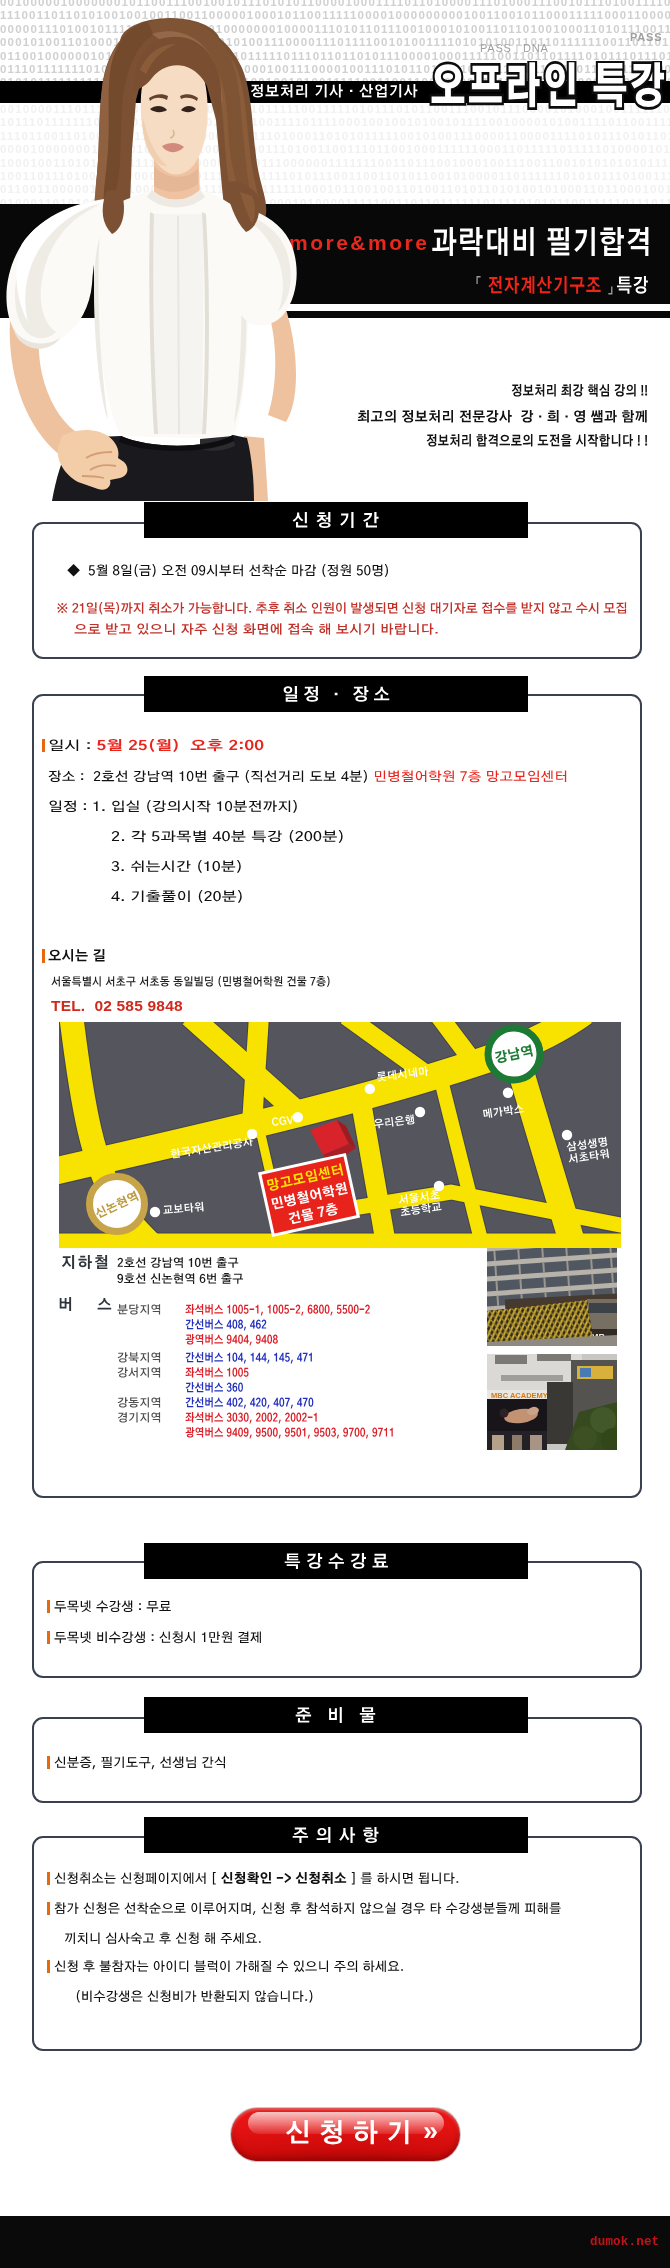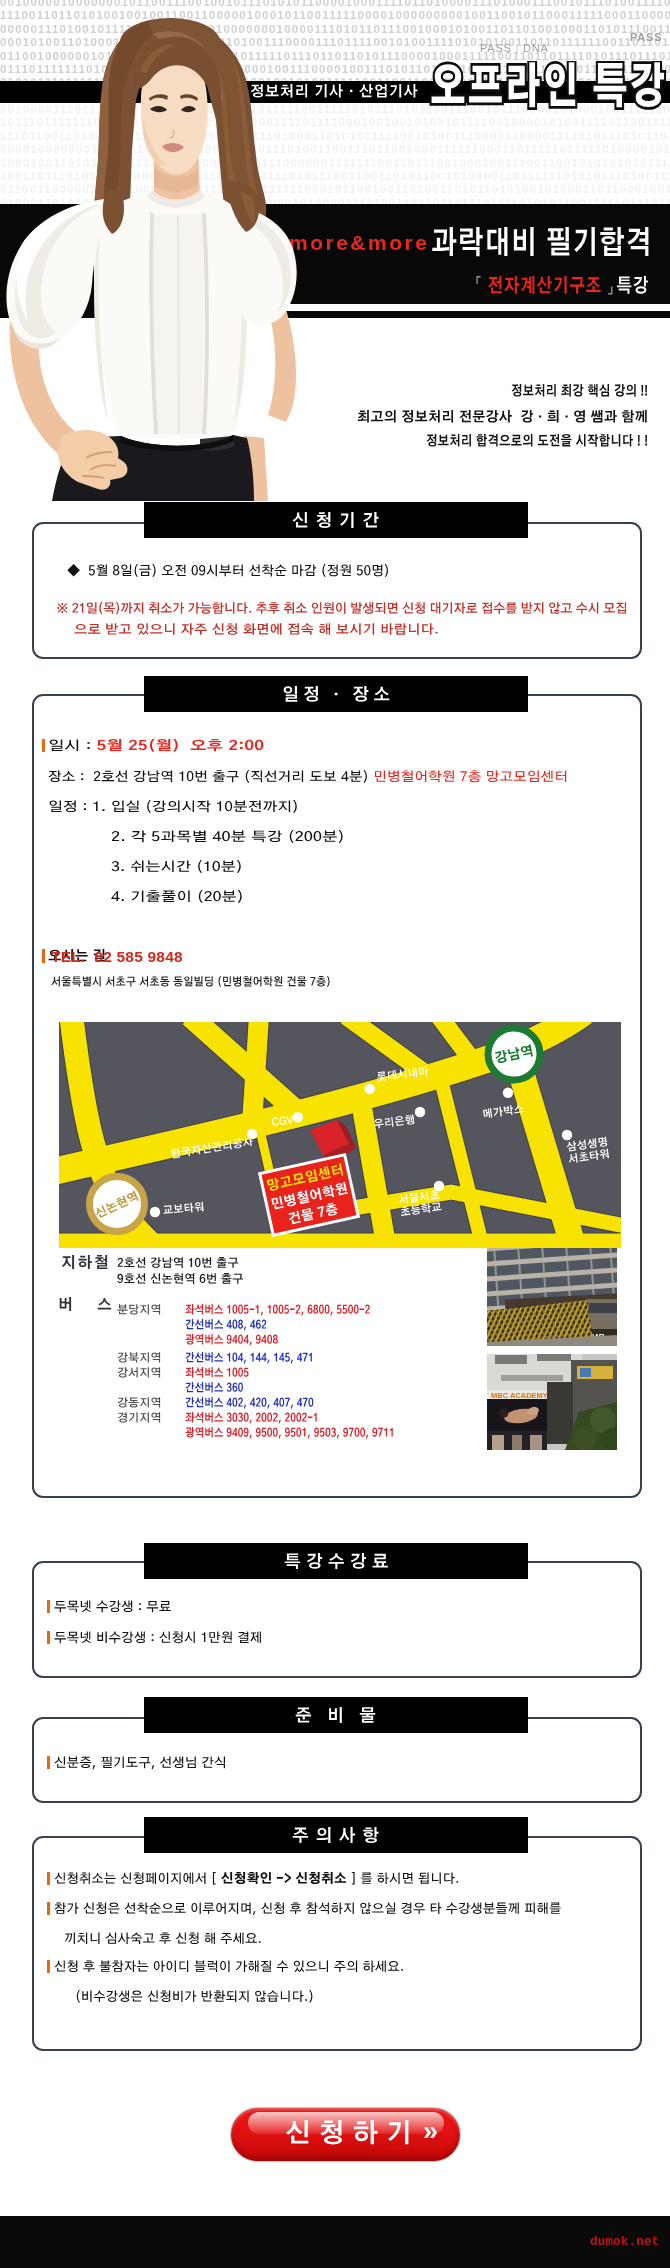--- a/index.html
+++ b/index.html
@@ -220,21 +220,21 @@
 <svg style="position:absolute;left:48px;top:949px;z-index:2;" width="62" height="17" viewBox="0 0 62 17">
       <path fill="#111" d="M0.6 11.3V9.8H5.9V7H7.6V9.8H12.8V11.3ZM1.9 4Q1.9 2.5 3.3 1.6Q4.7 0.7 6.7 0.7Q8 0.7 9.1 1.1Q10.2 1.4 10.9 2.2Q11.6 3 11.6 4Q11.6 5.5 10.2 6.4Q8.8 7.3 6.7 7.3Q4.7 7.3 3.3 6.4Q1.9 5.5 1.9 4ZM3.7 4Q3.7 4.9 4.6 5.4Q5.4 5.9 6.7 5.9Q8 5.9 8.9 5.4Q9.7 4.9 9.7 4Q9.7 3.1 8.9 2.6Q8 2.1 6.7 2.1Q5.5 2.1 4.6 2.6Q3.7 3.1 3.7 4Z M23.3 12.6V0H25V12.6ZM13.8 9.8Q14.5 9.3 15.1 8.6Q15.6 7.9 16.2 7Q16.7 6.1 17 5Q17.4 3.8 17.4 2.6V0.8H19.1V2.5Q19.1 3.7 19.4 4.9Q19.7 6 20.3 6.9Q20.8 7.8 21.3 8.4Q21.8 9 22.4 9.5L21.2 10.5Q20.4 9.9 19.5 8.6Q18.6 7.4 18.2 6.3Q17.9 7.4 17 8.7Q16.1 10 15.1 10.8Z M29.3 12.3V8.3H31V10.8H38.4V12.3ZM27.5 7.5V6.1H39.7V7.5ZM29.3 4.5V0.2H31V3.1H38.3V4.5Z M47.3 12.4V8.8H54.6V7.8H47.2V6.4H56.3V10H49V11H56.6V12.4ZM54.6 5.9V0H56.3V5.9ZM45.3 5Q47.4 4.5 48.8 3.7Q50.2 3 50.6 2H46.1V0.5H52.7Q52.7 1.4 52.4 2.1Q52.2 2.8 51.8 3.3Q51.4 3.9 50.8 4.3Q50.2 4.8 49.6 5.1Q49 5.4 48.3 5.6Q47.7 5.9 47.2 6Q46.7 6.2 46.1 6.3Z"></path>
     </svg>
 
 <svg style="position:absolute;left:51px;top:976px;z-index:2;" width="285" height="14" viewBox="0 0 285 14">
       <g transform="scale(0.9288,1)">
         <path fill="#222" d="M5.9 5V3.8H8.3V0.2H9.5V10.5H8.3V5ZM0.3 8.3Q0.9 7.9 1.3 7.4Q1.8 6.8 2.2 6.1Q2.7 5.4 2.9 4.5Q3.2 3.5 3.2 2.5V0.8H4.4V2.4Q4.4 4.3 5.2 5.8Q6 7.2 7 8L6.1 8.8Q5.5 8.3 4.8 7.3Q4 6.3 3.8 5.4Q3.5 6.3 2.8 7.4Q2 8.4 1.2 9.1Z M12.9 10.3V7.7H19V6.9H12.9V5.9H20.2V8.5H14.1V9.3H20.4V10.3ZM11.5 5.1V4.1H21.5V5.1H17.1V6.5H15.9V5.1ZM12.6 1.9Q12.6 1 13.7 0.6Q14.9 0.2 16.5 0.2Q17.6 0.2 18.5 0.4Q19.3 0.5 19.9 0.9Q20.4 1.3 20.4 1.9Q20.4 2.4 19.9 2.8Q19.3 3.2 18.5 3.3Q17.6 3.5 16.5 3.5Q15.4 3.5 14.6 3.3Q13.7 3.2 13.2 2.8Q12.6 2.4 12.6 1.9ZM14 1.9Q14 2.6 16.5 2.6Q19.1 2.6 19.1 1.9Q19.1 1.5 18.4 1.3Q17.6 1.1 16.5 1.1Q15.5 1.1 14.7 1.3Q14 1.5 14 1.9Z M23.8 8.5V7.5H31.1V10.5H29.9V8.5ZM22.5 6.7V5.7H32.5V6.7ZM24 4.8V0.4H31.3V1.3H25.2V2.2H31.2V3.1H25.2V3.9H31.3V4.8Z M35.5 10.3V7.6H41.6V6.8H35.4V5.8H42.8V8.5H36.7V9.3H43V10.3ZM39.1 4.5V3.5H41.6V2.5H39.1V1.5H41.6V0.2H42.8V5.5H41.6V4.5ZM34.3 5.1V0.4H35.5V1.8H38.2V0.4H39.4V5.1ZM35.5 4.1H38.2V2.7H35.5Z M52.3 10.5V0.2H53.5V10.5ZM44.5 8.2Q45 7.8 45.5 7.2Q46 6.7 46.4 5.9Q46.9 5.2 47.2 4.3Q47.4 3.3 47.4 2.3V0.8H48.6V2.3Q48.6 3.3 48.9 4.2Q49.2 5.1 49.7 5.8Q50.1 6.5 50.6 7Q51 7.5 51.4 7.9L50.6 8.7Q49.9 8.2 49.1 7.1Q48.4 6.1 48.1 5.1Q47.8 6.1 47 7.2Q46.2 8.3 45.4 9Z M64.3 5V3.8H66.8V0.2H68V10.5H66.8V5ZM58.8 8.3Q59.3 7.9 59.8 7.4Q60.3 6.8 60.7 6.1Q61.2 5.4 61.4 4.5Q61.7 3.5 61.7 2.5V0.8H62.9V2.4Q62.9 4.3 63.7 5.8Q64.5 7.2 65.5 8L64.6 8.8Q64 8.3 63.3 7.3Q62.5 6.3 62.3 5.4Q62 6.3 61.3 7.4Q60.5 8.4 59.7 9.1Z M70 9.6V8.6H74.4V6.6H75.6V8.6H80V9.6ZM72.8 1.5V0.5H77.3V1.5ZM70.7 6.2Q71.9 5.9 73 5.2Q74.1 4.5 74.3 3.8V3.6H71.2V2.6H78.9V3.6H75.8L75.8 3.8Q75.9 4.3 76.5 4.8Q77.1 5.3 77.9 5.7Q78.7 6 79.4 6.2L78.7 7.1Q77.8 6.8 76.7 6.2Q75.5 5.5 75 4.9Q74.6 5.6 73.5 6.2Q72.4 6.8 71.3 7.1Z M81 6.3V5.2H91V6.3H86.6V10.5H85.4V6.3ZM82.4 1.8V0.7H89.8Q89.8 1.7 89.7 3Q89.5 4.4 89.3 5.4H88.1Q88.3 4.4 88.4 3.4Q88.6 2.4 88.6 1.8Z M100.8 5V3.8H103.2V0.2H104.5V10.5H103.2V5ZM95.2 8.3Q95.8 7.9 96.3 7.4Q96.7 6.8 97.2 6.1Q97.6 5.4 97.9 4.5Q98.1 3.5 98.1 2.5V0.8H99.3V2.4Q99.3 4.3 100.1 5.8Q100.9 7.2 101.9 8L101.1 8.8Q100.4 8.3 99.7 7.3Q99 6.3 98.7 5.4Q98.4 6.3 97.7 7.4Q96.9 8.4 96.2 9.1Z M106.4 9.6V8.6H110.8V6.6H112.1V8.6H116.4V9.6ZM109.2 1.5V0.5H113.7V1.5ZM107.1 6.2Q108.3 5.9 109.5 5.2Q110.6 4.5 110.7 3.8V3.6H107.6V2.6H115.3V3.6H112.2L112.2 3.8Q112.3 4.3 112.9 4.8Q113.6 5.3 114.3 5.7Q115.1 6 115.8 6.2L115.2 7.1Q114.3 6.8 113.1 6.2Q111.9 5.5 111.5 4.9Q111 5.6 109.9 6.2Q108.8 6.8 107.7 7.1Z M118.6 8.6Q118.6 7.7 119.7 7.3Q120.7 6.8 122.5 6.8Q124.2 6.8 125.3 7.3Q126.4 7.7 126.4 8.6Q126.4 9.5 125.3 10Q124.2 10.4 122.5 10.4Q120.7 10.4 119.7 10Q118.6 9.5 118.6 8.6ZM120 8.6Q120 9.5 122.5 9.5Q123.6 9.5 124.3 9.2Q125 9 125 8.6Q125 7.7 122.5 7.7Q121.3 7.7 120.6 8Q120 8.2 120 8.6ZM117.5 6.1V5.1H121.9V3.4H123.1V5.1H127.5V6.1ZM118.9 3.9V0.4H126.1V1.4H120.1V2.9H126.1V3.9Z M133 8.6Q133 7.7 134.1 7.3Q135.1 6.8 136.9 6.8Q138.6 6.8 139.7 7.3Q140.7 7.7 140.7 8.6Q140.7 9.5 139.7 10Q138.6 10.4 136.9 10.4Q135.1 10.4 134.1 10Q133 9.5 133 8.6ZM134.3 8.6Q134.3 9.5 136.9 9.5Q138 9.5 138.7 9.2Q139.4 9 139.4 8.6Q139.4 7.7 136.9 7.7Q135.7 7.7 135 8Q134.3 8.2 134.3 8.6ZM131.8 6.1V5.1H136.3V3.4H137.5V5.1H141.8V6.1ZM133.3 3.9V0.4H140.5V1.4H134.5V2.9H140.5V3.9Z M144.8 10.3V7.5H150.9V6.7H144.8V5.7H152.1V8.4H146V9.3H152.3V10.3ZM150.9 5.3V0.2H152.1V5.3ZM143.5 2.6Q143.5 1.6 144.3 1Q145 0.4 146.3 0.4Q147.5 0.4 148.2 1Q149 1.6 149 2.6Q149 3.7 148.3 4.3Q147.5 4.9 146.3 4.9Q145 4.9 144.2 4.3Q143.5 3.7 143.5 2.6ZM144.7 2.6Q144.7 3.2 145.1 3.6Q145.6 4 146.3 4Q146.9 4 147.4 3.6Q147.8 3.2 147.8 2.6Q147.8 2 147.4 1.7Q146.9 1.3 146.3 1.3Q145.6 1.3 145.1 1.7Q144.7 2.1 144.7 2.6Z M155.8 10.3V7.6H161.9V6.8H155.8V5.8H163.1V8.5H157V9.3H163.4V10.3ZM161.9 5.4V0.2H163.1V5.4ZM154.6 5V0.4H155.8V1.7H158.8V0.4H160V5ZM155.8 4H158.8V2.7H155.8Z M166.7 8.3Q166.7 7.4 167.8 6.8Q168.8 6.2 170.5 6.2Q172.2 6.2 173.3 6.8Q174.3 7.3 174.3 8.3Q174.3 9.3 173.3 9.9Q172.2 10.4 170.5 10.4Q168.8 10.4 167.8 9.9Q166.7 9.3 166.7 8.3ZM168 8.3Q168 8.8 168.7 9.1Q169.3 9.4 170.5 9.4Q171.7 9.4 172.3 9.1Q173 8.8 173 8.3Q173 7.8 172.4 7.5Q171.7 7.3 170.5 7.3Q169.3 7.3 168.7 7.5Q168 7.8 168 8.3ZM172.9 6.2V0.2H174.1V6.2ZM165.9 5.2V0.7H171.3V1.7H167.1V4.2H167.3Q167.9 4.2 169.5 4.1Q171 4 172.2 3.8V4.7Q170.8 4.9 169.1 5.1Q167.3 5.2 166.2 5.2Z M180.4 5.4Q180.4 2.2 182.3 -0.4L183.2 0.1Q182.5 1.3 182.2 1.9Q181.6 3.4 181.6 5.4Q181.6 6.6 181.8 7.6Q182.1 8.6 182.4 9.2Q182.7 9.8 183.2 10.6L182.3 11.1Q181.4 9.9 180.9 8.5Q180.4 7.2 180.4 5.4Z M186.6 10.2V6.9H187.8V9.1H193.9V10.2ZM192.4 7.7V0.2H193.6V7.7ZM185.3 5.9V0.8H190.4V5.9ZM186.5 4.9H189.2V1.8H186.5Z M197.2 8.5Q197.2 7.6 198.3 7.1Q199.3 6.6 201 6.6Q202.8 6.6 203.8 7.1Q204.9 7.6 204.9 8.5Q204.9 9.4 203.8 9.9Q202.8 10.4 201 10.4Q199.3 10.4 198.3 9.9Q197.2 9.4 197.2 8.5ZM198.6 8.5Q198.6 9 199.2 9.2Q199.9 9.5 201.1 9.5Q202.2 9.5 202.9 9.2Q203.5 9 203.5 8.5Q203.5 8.1 202.9 7.9Q202.2 7.6 201.1 7.6Q199.9 7.6 199.2 7.9Q198.6 8.1 198.6 8.5ZM201 5.1V4.1H203.4V2.8H201V1.8H203.4V0.2H204.6V6.7H203.4V5.1ZM196.2 6V0.5H197.4V2.2H200.1V0.5H201.2V6ZM197.4 4.9H200.1V3.2H197.4Z M208.4 10.4V7.7H214.5V6.9H208.4V5.9H215.7V8.6H209.6V9.4H215.9V10.4ZM212.8 4.2V3.1H214.5V0.2H215.7V5.5H214.5V4.2ZM208.3 1.1V0.2H212V1.1ZM206.7 4.9Q207.7 4.7 208.5 4.2Q209.4 3.6 209.4 3.1V2.8H207.1V1.8H213.1V2.8H210.9V3.1Q210.9 3.6 211.7 4.1Q212.4 4.6 213.2 4.8L212.7 5.6Q212 5.4 211.3 5Q210.5 4.6 210.2 4.1Q209.8 4.6 208.9 5.1Q208.1 5.5 207.3 5.7Z M222.8 5.2V4.1H225.4V0.2H226.6V10.5H225.4V5.2ZM218.1 4.7Q218.1 2.9 218.8 1.8Q219.5 0.7 220.7 0.7Q222 0.7 222.7 1.8Q223.4 2.9 223.4 4.7Q223.4 6.5 222.7 7.7Q222 8.8 220.7 8.8Q219.5 8.8 218.8 7.7Q218.1 6.5 218.1 4.7ZM219.4 4.7Q219.4 5.6 219.5 6.2Q219.6 6.9 220 7.3Q220.3 7.7 220.7 7.7Q221.4 7.7 221.8 6.9Q222.1 6 222.1 4.7Q222.1 3.4 221.8 2.6Q221.4 1.8 220.7 1.8Q220 1.8 219.7 2.6Q219.4 3.4 219.4 4.7Z M230.1 8.5V7.6H237.3V10.6H236.1V8.5ZM236.1 7.1V0.2H237.3V3.4H238.6V4.5H237.3V7.1ZM230.1 1.4V0.5H233.9V1.4ZM228.7 3.1V2.1H235V3.1ZM229.1 5.1Q229.1 4.4 229.9 4Q230.7 3.5 232 3.5Q233.2 3.5 234 4Q234.9 4.4 234.9 5.1Q234.9 5.9 234 6.3Q233.2 6.7 232 6.7Q230.7 6.7 229.9 6.3Q229.1 5.9 229.1 5.1ZM230.3 5.1Q230.3 5.5 230.8 5.7Q231.3 5.9 232 5.9Q232.6 5.9 233.1 5.7Q233.6 5.5 233.6 5.1Q233.6 4.8 233.1 4.6Q232.7 4.4 232 4.4Q231.3 4.4 230.8 4.6Q230.3 4.8 230.3 5.1Z M241.7 10.2V7.5H242.9V9.2H249.1V10.2ZM245.4 7V6H247.6V0.2H248.8V8H247.6V7ZM239.9 5.5V4.6H241Q244.5 4.6 247.1 4.2V5.1Q245.6 5.4 243.9 5.4V7.3H242.8V5.5Q241.8 5.5 240.9 5.5ZM240.7 2.1Q240.7 1.3 241.5 0.8Q242.3 0.3 243.6 0.3Q244.8 0.3 245.6 0.8Q246.4 1.3 246.4 2.1Q246.4 2.9 245.6 3.4Q244.8 3.9 243.6 3.9Q242.3 3.9 241.5 3.4Q240.7 2.9 240.7 2.1ZM241.9 2.1Q241.9 2.5 242.4 2.7Q242.9 2.9 243.6 2.9Q244.2 2.9 244.7 2.7Q245.2 2.5 245.2 2.1Q245.2 1.7 244.7 1.5Q244.2 1.2 243.6 1.2Q242.9 1.2 242.4 1.5Q241.9 1.7 241.9 2.1Z M256.1 10.2V6.9H257.3V9.1H263.4V10.2ZM259.5 4.4V3.3H261.9V0.2H263.1V7.7H261.9V4.4ZM254.2 5.7Q256 5.1 257.1 4Q258.3 3 258.5 1.9H254.8V0.8H259.9Q259.9 4.6 254.9 6.6Z M266.4 10.3V7.7H272.4V6.9H266.3V5.9H273.6V8.5H267.6V9.3H273.9V10.3ZM265 5.1V4.1H275V5.1H270.6V6.5H269.4V5.1ZM266.4 3.3V0.4H273.6V3.3ZM267.6 2.5H272.3V1.2H267.6Z M279.3 2V1H284.7V1.8Q282.6 5.2 281.6 9.6H280.3Q281.1 5.8 283.3 2Z M286.9 8.8Q286.9 8 288 7.5Q289 7.1 290.8 7.1Q292.5 7.1 293.6 7.5Q294.7 7.9 294.7 8.8Q294.7 9.6 293.6 10.1Q292.5 10.5 290.8 10.5Q289 10.5 288 10.1Q286.9 9.6 286.9 8.8ZM288.3 8.8Q288.3 9.6 290.8 9.6Q291.9 9.6 292.6 9.4Q293.3 9.2 293.3 8.8Q293.3 8 290.8 8Q288.3 8 288.3 8.8ZM285.8 6.5V5.5H295.8V6.5ZM288.6 1V0.1H293.1V1ZM286.5 4.3Q287.6 4.1 288.7 3.7Q289.8 3.2 290 2.8L290 2.6H286.9V1.8H294.7V2.6H291.7L291.7 2.8Q291.8 3.2 292.9 3.6Q294 4.1 295.1 4.3L294.6 5.1Q293.6 4.9 292.4 4.5Q291.3 4 290.9 3.6Q290.3 4.1 289.3 4.5Q288.2 4.9 287 5.1Z M297.1 10.6Q297.9 9.4 298.3 8.2Q298.7 7 298.7 5.4Q298.7 4.5 298.6 3.7Q298.5 2.9 298.2 2.2Q297.9 1.6 297.7 1.1Q297.5 0.7 297.1 0.1L298 -0.4Q299.9 2.2 299.9 5.4Q299.9 7.2 299.4 8.5Q298.9 9.9 298 11.1Z"></path>
       </g>
     </svg>
 
-<div class="abs" style="left:51px;top:948px;z-index:2;color:#d02a1e;font-size:15.5px;font-weight:bold;letter-spacing:0.2px;">TEL.&nbsp; 02 585 9848</div>
+<div class="abs" style="left:51px;top:997px;z-index:2;color:#d02a1e;font-size:15.5px;font-weight:bold;letter-spacing:0.2px;">TEL.&nbsp; 02 585 9848</div>
 
 <svg style="position:absolute;left:61px;top:1255px;z-index:2;" width="54" height="18" viewBox="0 0 54 18">
       <path fill="#30343c" d="M11.1 14V0H13.1V14ZM0.9 10.8Q4.7 8.1 4.7 4.3V3.1H1.8V1.3H9.6V3.1H6.6V4.3Q6.6 5.3 7 6.3Q7.4 7.3 7.9 8.1Q8.5 8.9 9.1 9.5Q9.7 10.1 10.3 10.5L9 11.7Q8.1 11 7.2 9.9Q6.2 8.8 5.7 7.7Q5.3 8.8 4.3 10.1Q3.2 11.4 2.2 12Z M26.9 14V0H28.8V6.2H30.9V8H28.8V14ZM19.2 2.4V0.7H24.2V2.4ZM17.4 5.4V3.7H25.7V5.4ZM17.9 9.2Q17.9 7.9 19 7Q20 6.2 21.7 6.2Q23.4 6.2 24.4 7Q25.5 7.9 25.5 9.2Q25.5 10.6 24.4 11.4Q23.4 12.2 21.7 12.2Q20 12.2 19 11.4Q17.9 10.6 17.9 9.2ZM19.8 9.2Q19.8 9.9 20.4 10.3Q20.9 10.6 21.7 10.6Q22.4 10.6 23 10.3Q23.6 9.9 23.6 9.2Q23.6 8.5 23 8.1Q22.5 7.8 21.7 7.8Q20.9 7.8 20.4 8.1Q19.8 8.5 19.8 9.2Z M36.1 13.9V10.2H44.3V9.3H36V7.8H46.1V11.5H38V12.5H46.4V13.9ZM42.1 5.6V4H44.2V0H46.1V7.4H44.2V5.6ZM36 1.5V0.1H41.1V1.5ZM33.8 6.4Q35.1 6.1 36.2 5.4Q37.3 4.8 37.4 4.1L37.4 3.7H34.4V2.3H42.5V3.7H39.6V4.1Q39.7 4.7 40.7 5.3Q41.7 6 42.7 6.3L41.8 7.4Q41 7.2 40 6.6Q39 6.1 38.5 5.6Q38 6.2 36.9 6.8Q35.8 7.3 34.8 7.6Z"></path>
     </svg>
 
 <svg style="position:absolute;left:117px;top:1257px;z-index:2;" width="126" height="14" viewBox="0 0 126 14">
       <path fill="#1b1b1b" d="M0.5 3.1Q0.8 2 1.5 1.4Q2.2 0.8 3.3 0.8Q4.5 0.8 5.2 1.5Q6 2.1 6 3.3Q6 4.6 4.6 5.9Q4.5 6 4.1 6.4Q3.7 6.8 3.6 6.9Q3.4 7 3.2 7.3Q2.9 7.6 2.7 7.8Q2.6 8 2.5 8.2Q2.3 8.5 2.2 8.7H5.9V9.8H0.6Q0.6 9.3 0.8 8.8Q1 8.3 1.2 7.9Q1.4 7.5 1.8 7Q2.3 6.6 2.6 6.3Q2.9 6 3.4 5.5Q3.5 5.3 3.6 5.3Q4.6 4.3 4.6 3.3Q4.6 2.6 4.3 2.2Q3.9 1.9 3.3 1.9Q2.7 1.9 2.2 2.3Q1.8 2.7 1.6 3.4Z M7.2 10V8.9H11.7V7.1H13V8.9H17.5V10ZM9.9 1.6V0.5H14.9V1.6ZM8 3.5V2.5H16.8V3.5ZM8.6 5.8Q8.6 5 9.7 4.5Q10.7 4.1 12.4 4.1Q14 4.1 15.1 4.5Q16.1 5 16.1 5.8Q16.1 6.7 15.1 7.1Q14 7.6 12.4 7.6Q10.7 7.6 9.7 7.1Q8.6 6.7 8.6 5.8ZM10 5.8Q10 6.7 12.4 6.7Q14.7 6.7 14.7 5.8Q14.7 5 12.4 5Q10 5 10 5.8Z M20.9 10.5V7.2H22.1V9.4H28.4V10.5ZM24.6 3.8V2.6H26.8V0.2H28.1V7.9H26.8V3.8ZM18.5 6Q19.1 5.7 19.5 5.3Q20 5 20.5 4.4Q21 3.9 21.2 3.2Q21.5 2.5 21.5 1.7V0.5H22.7V1.7Q22.7 2.4 23 3Q23.3 3.7 23.7 4.2Q24.2 4.7 24.6 5.1Q25.1 5.5 25.5 5.8L24.8 6.6Q24.1 6.3 23.3 5.5Q22.5 4.7 22.1 4Q21.8 4.7 21 5.6Q20.1 6.4 19.3 6.8Z M35.1 8.6Q35.1 7.6 36.1 7Q37.2 6.4 38.9 6.4Q40.7 6.4 41.8 7Q42.8 7.6 42.8 8.6Q42.8 9.7 41.7 10.2Q40.7 10.8 38.9 10.8Q37.2 10.8 36.1 10.2Q35.1 9.7 35.1 8.6ZM36.4 8.6Q36.4 9.2 37.1 9.4Q37.7 9.7 38.9 9.7Q40.1 9.7 40.8 9.4Q41.5 9.1 41.5 8.6Q41.5 8.1 40.8 7.8Q40.1 7.5 38.9 7.5Q37.8 7.5 37.1 7.8Q36.4 8.1 36.4 8.6ZM41.2 6.5V0.2H42.5V2.9H43.9V4.1H42.5V6.5ZM33.6 5.4Q35.4 4.8 36.7 3.8Q37.9 2.9 38.1 1.8H34.3V0.7H39.6Q39.6 4.5 34.3 6.3Z M46.8 10.7V6.5H53.9V10.7ZM48 9.6H52.7V7.6H48ZM52.7 5.9V0.2H53.9V2.4H55.3V3.5H53.9V5.9ZM45.6 4.9V0.7H46.8V3.8H47.1Q49.3 3.8 52 3.5V4.5Q49.3 4.9 46.1 4.9Z M58.2 8.3V7.3H65.8V10.9H64.6V8.3ZM61.6 5.2V4.2H64.6V2.4H61.6V1.4H64.6V0.2H65.8V6.8H64.6V5.2ZM56.8 3.3Q56.8 2.1 57.6 1.3Q58.4 0.6 59.7 0.6Q60.9 0.6 61.8 1.3Q62.6 2.1 62.6 3.3Q62.6 4.5 61.8 5.2Q61 6 59.7 6Q58.4 6 57.6 5.2Q56.8 4.5 56.8 3.3ZM58.1 3.3Q58.1 4 58.6 4.5Q59 5 59.7 5Q60.4 5 60.8 4.5Q61.3 4 61.3 3.3Q61.3 2.6 60.8 2.1Q60.4 1.6 59.7 1.6Q59 1.6 58.6 2.1Q58.1 2.6 58.1 3.3Z M71.8 3.4V2.4H72.2Q73.9 2.4 73.9 1.2V0.9H75.1V9.9H73.7V3.4Z M79.2 5.4Q79.2 6.4 79.4 7.2Q79.5 8 79.9 8.4Q80.2 8.9 80.8 8.9Q81.2 8.9 81.5 8.7Q81.8 8.4 81.9 7.8Q82.1 7.3 82.2 6.7Q82.2 6.1 82.2 5.4Q82.2 4.7 82.2 4Q82.1 3.4 81.9 2.9Q81.7 2.4 81.4 2.1Q81.1 1.9 80.7 1.9Q80.2 1.9 79.8 2.4Q79.5 2.8 79.4 3.6Q79.2 4.4 79.2 5.4ZM77.9 5.4Q77.9 4.1 78.1 3.2Q78.4 2.2 78.8 1.7Q79.2 1.2 79.7 1Q80.2 0.8 80.7 0.8Q82.1 0.8 82.8 2Q83.6 3.2 83.6 5.4Q83.6 7.5 82.9 8.8Q82.1 10 80.8 10Q80.2 10 79.7 9.8Q79.3 9.6 78.8 9.1Q78.4 8.6 78.1 7.6Q77.9 6.7 77.9 5.4Z M86.8 10.5V7.4H88.1V9.5H94.4V10.5ZM90.2 4.1V3H92.8V0.2H94.1V8H92.8V4.1ZM85.4 6.6V0.7H86.6V2.5H89.4V0.7H90.7V6.6ZM86.6 5.5H89.4V3.6H86.6Z M100.9 10.8V8.3H107.2V7.5H100.9V6.6H108.4V9.1H102.2V9.8H108.7V10.8ZM99.5 5.8V4.9H109.8V5.8H105.3V6.9H104.1V5.8ZM102.4 0.9V0H107V0.9ZM100.2 3.8Q101.3 3.6 102.5 3.3Q103.6 2.9 103.7 2.6L103.7 2.4H100.6V1.6H108.7V2.4H105.7L105.7 2.6Q105.8 2.8 106.9 3.2Q108 3.6 109.1 3.8L108.6 4.6Q107.6 4.4 106.4 4.1Q105.2 3.7 104.7 3.2Q104.2 3.7 103 4.1Q101.9 4.4 100.7 4.6Z M110.9 6.5V5.4H121.3V6.5H116.7V10.8H115.4V6.5ZM112.3 1.8V0.7H120Q120 1.8 119.8 3.2Q119.7 4.5 119.5 5.6H118.2Q118.4 4.6 118.6 3.5Q118.7 2.5 118.7 1.8Z"></path>
     </svg>
 
 <svg style="position:absolute;left:117px;top:1273px;z-index:2;" width="131" height="14" viewBox="0 0 131 14">

